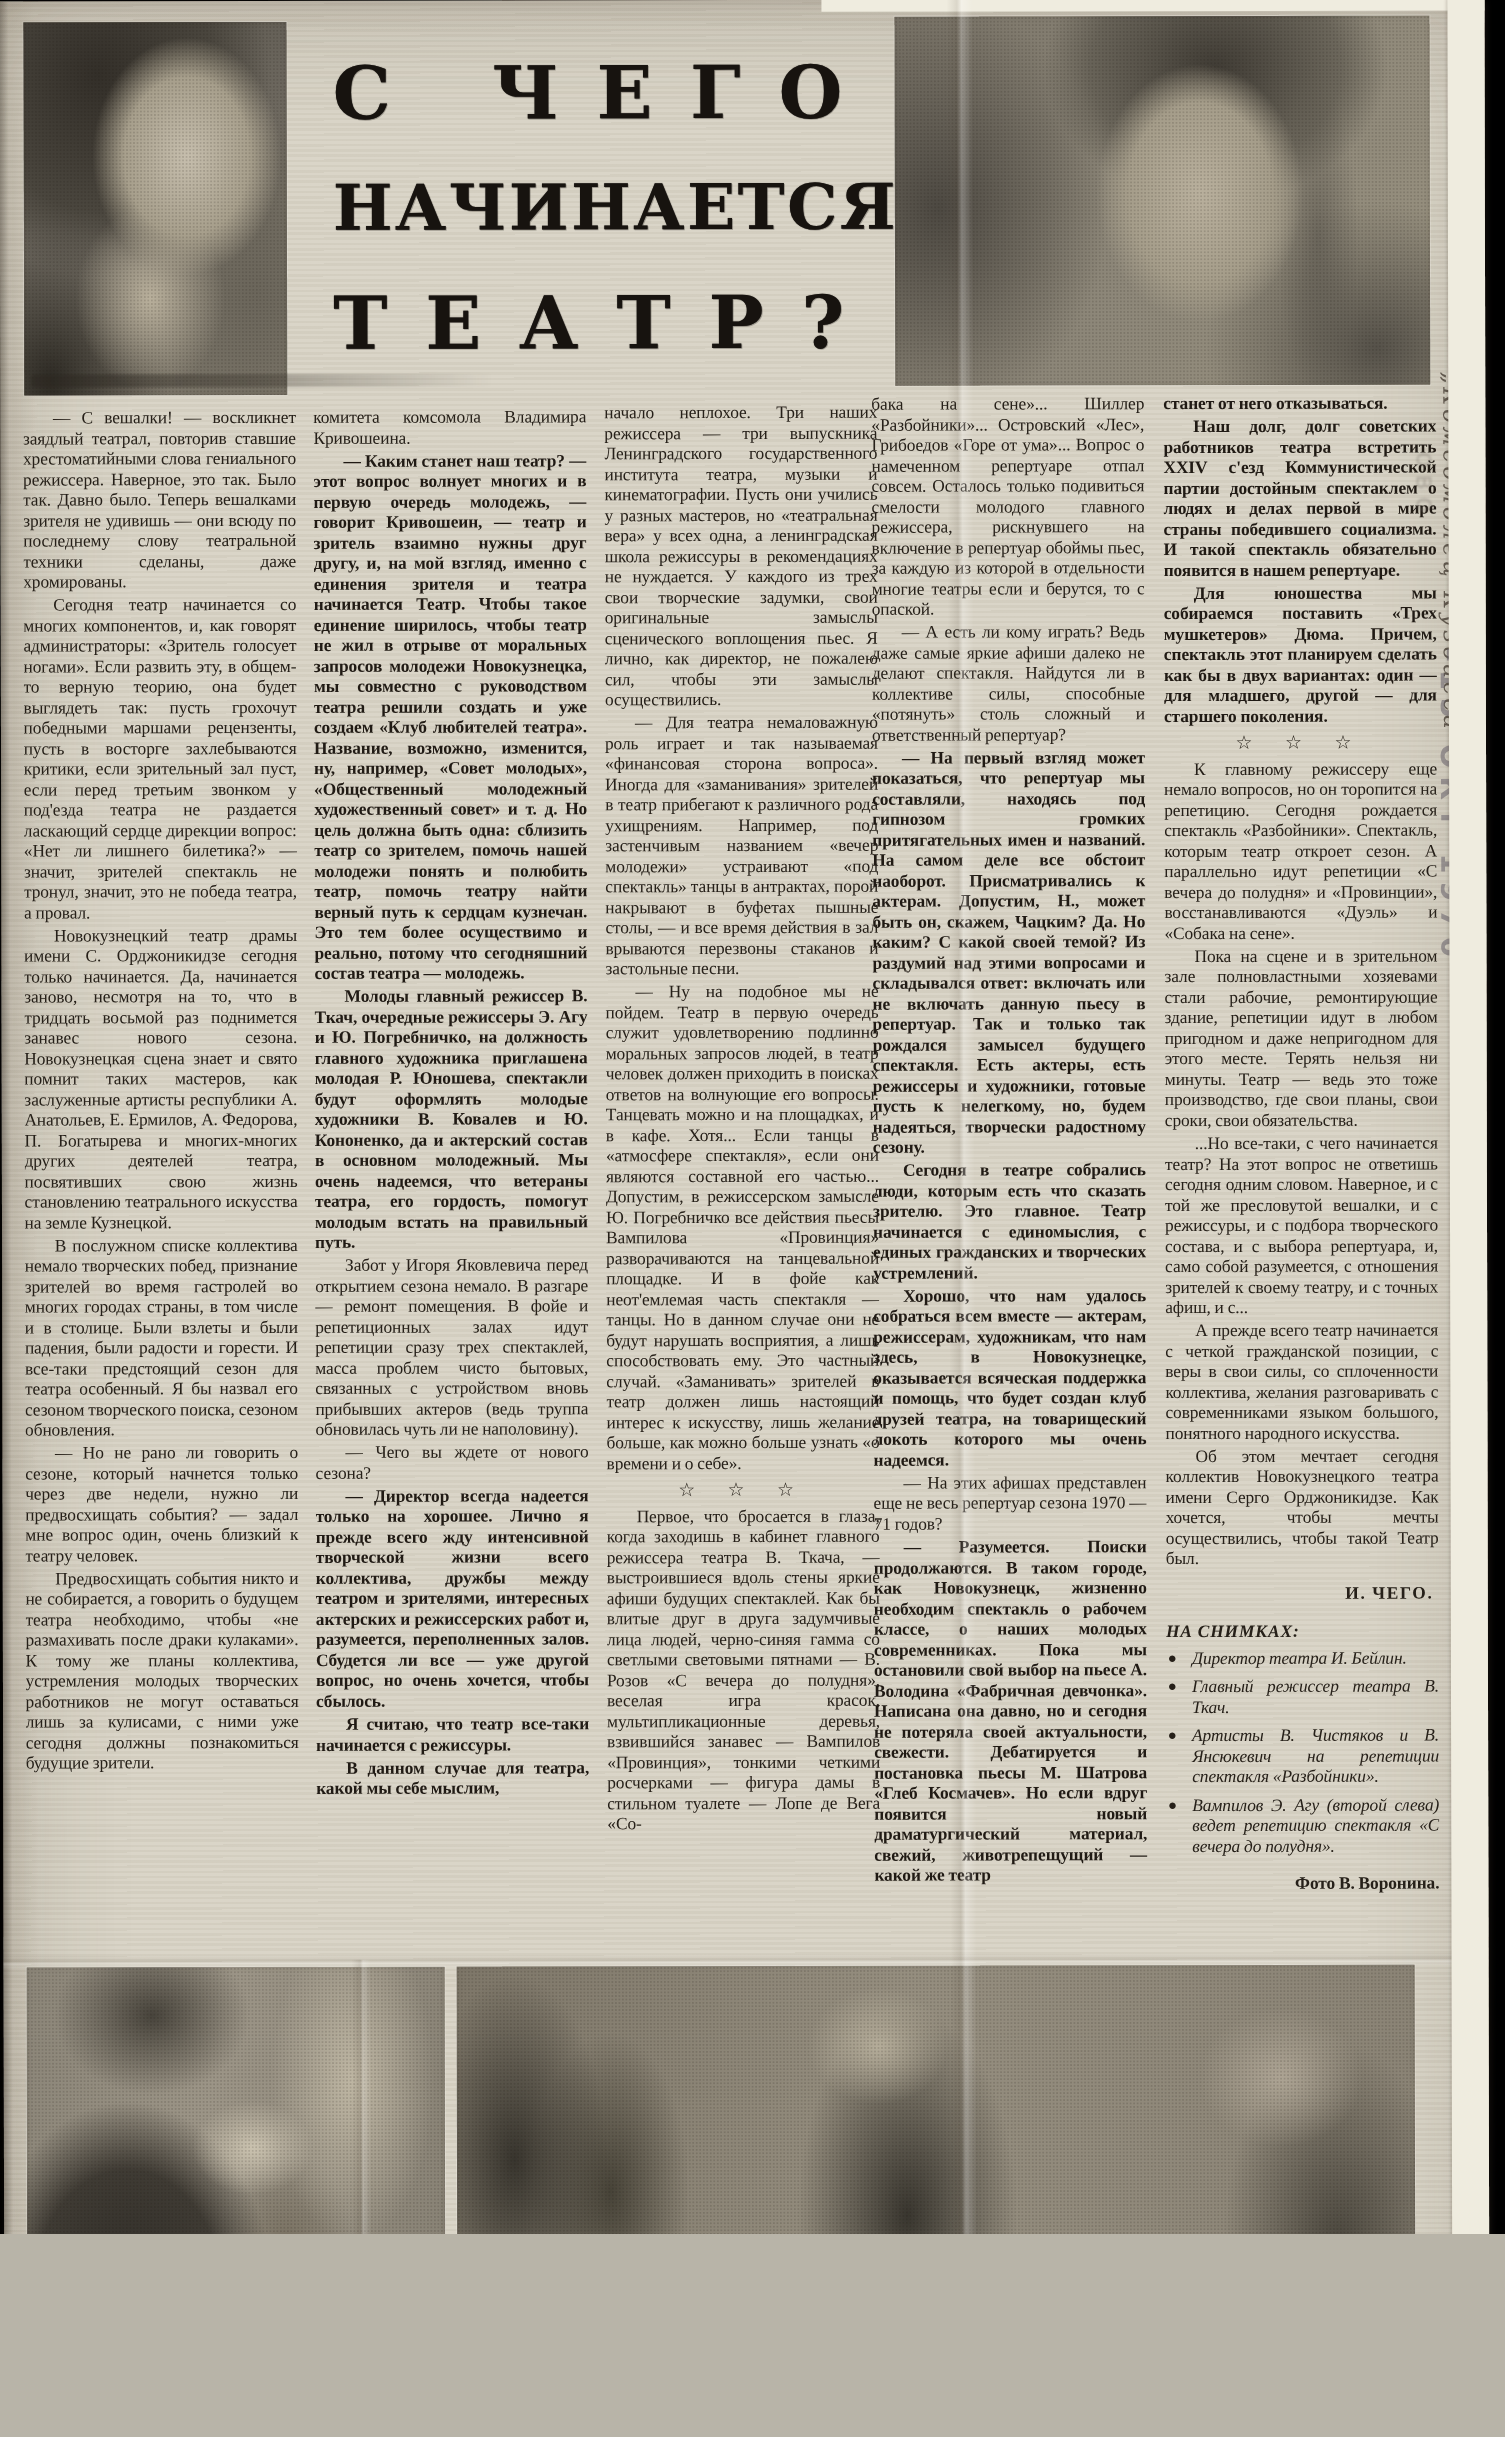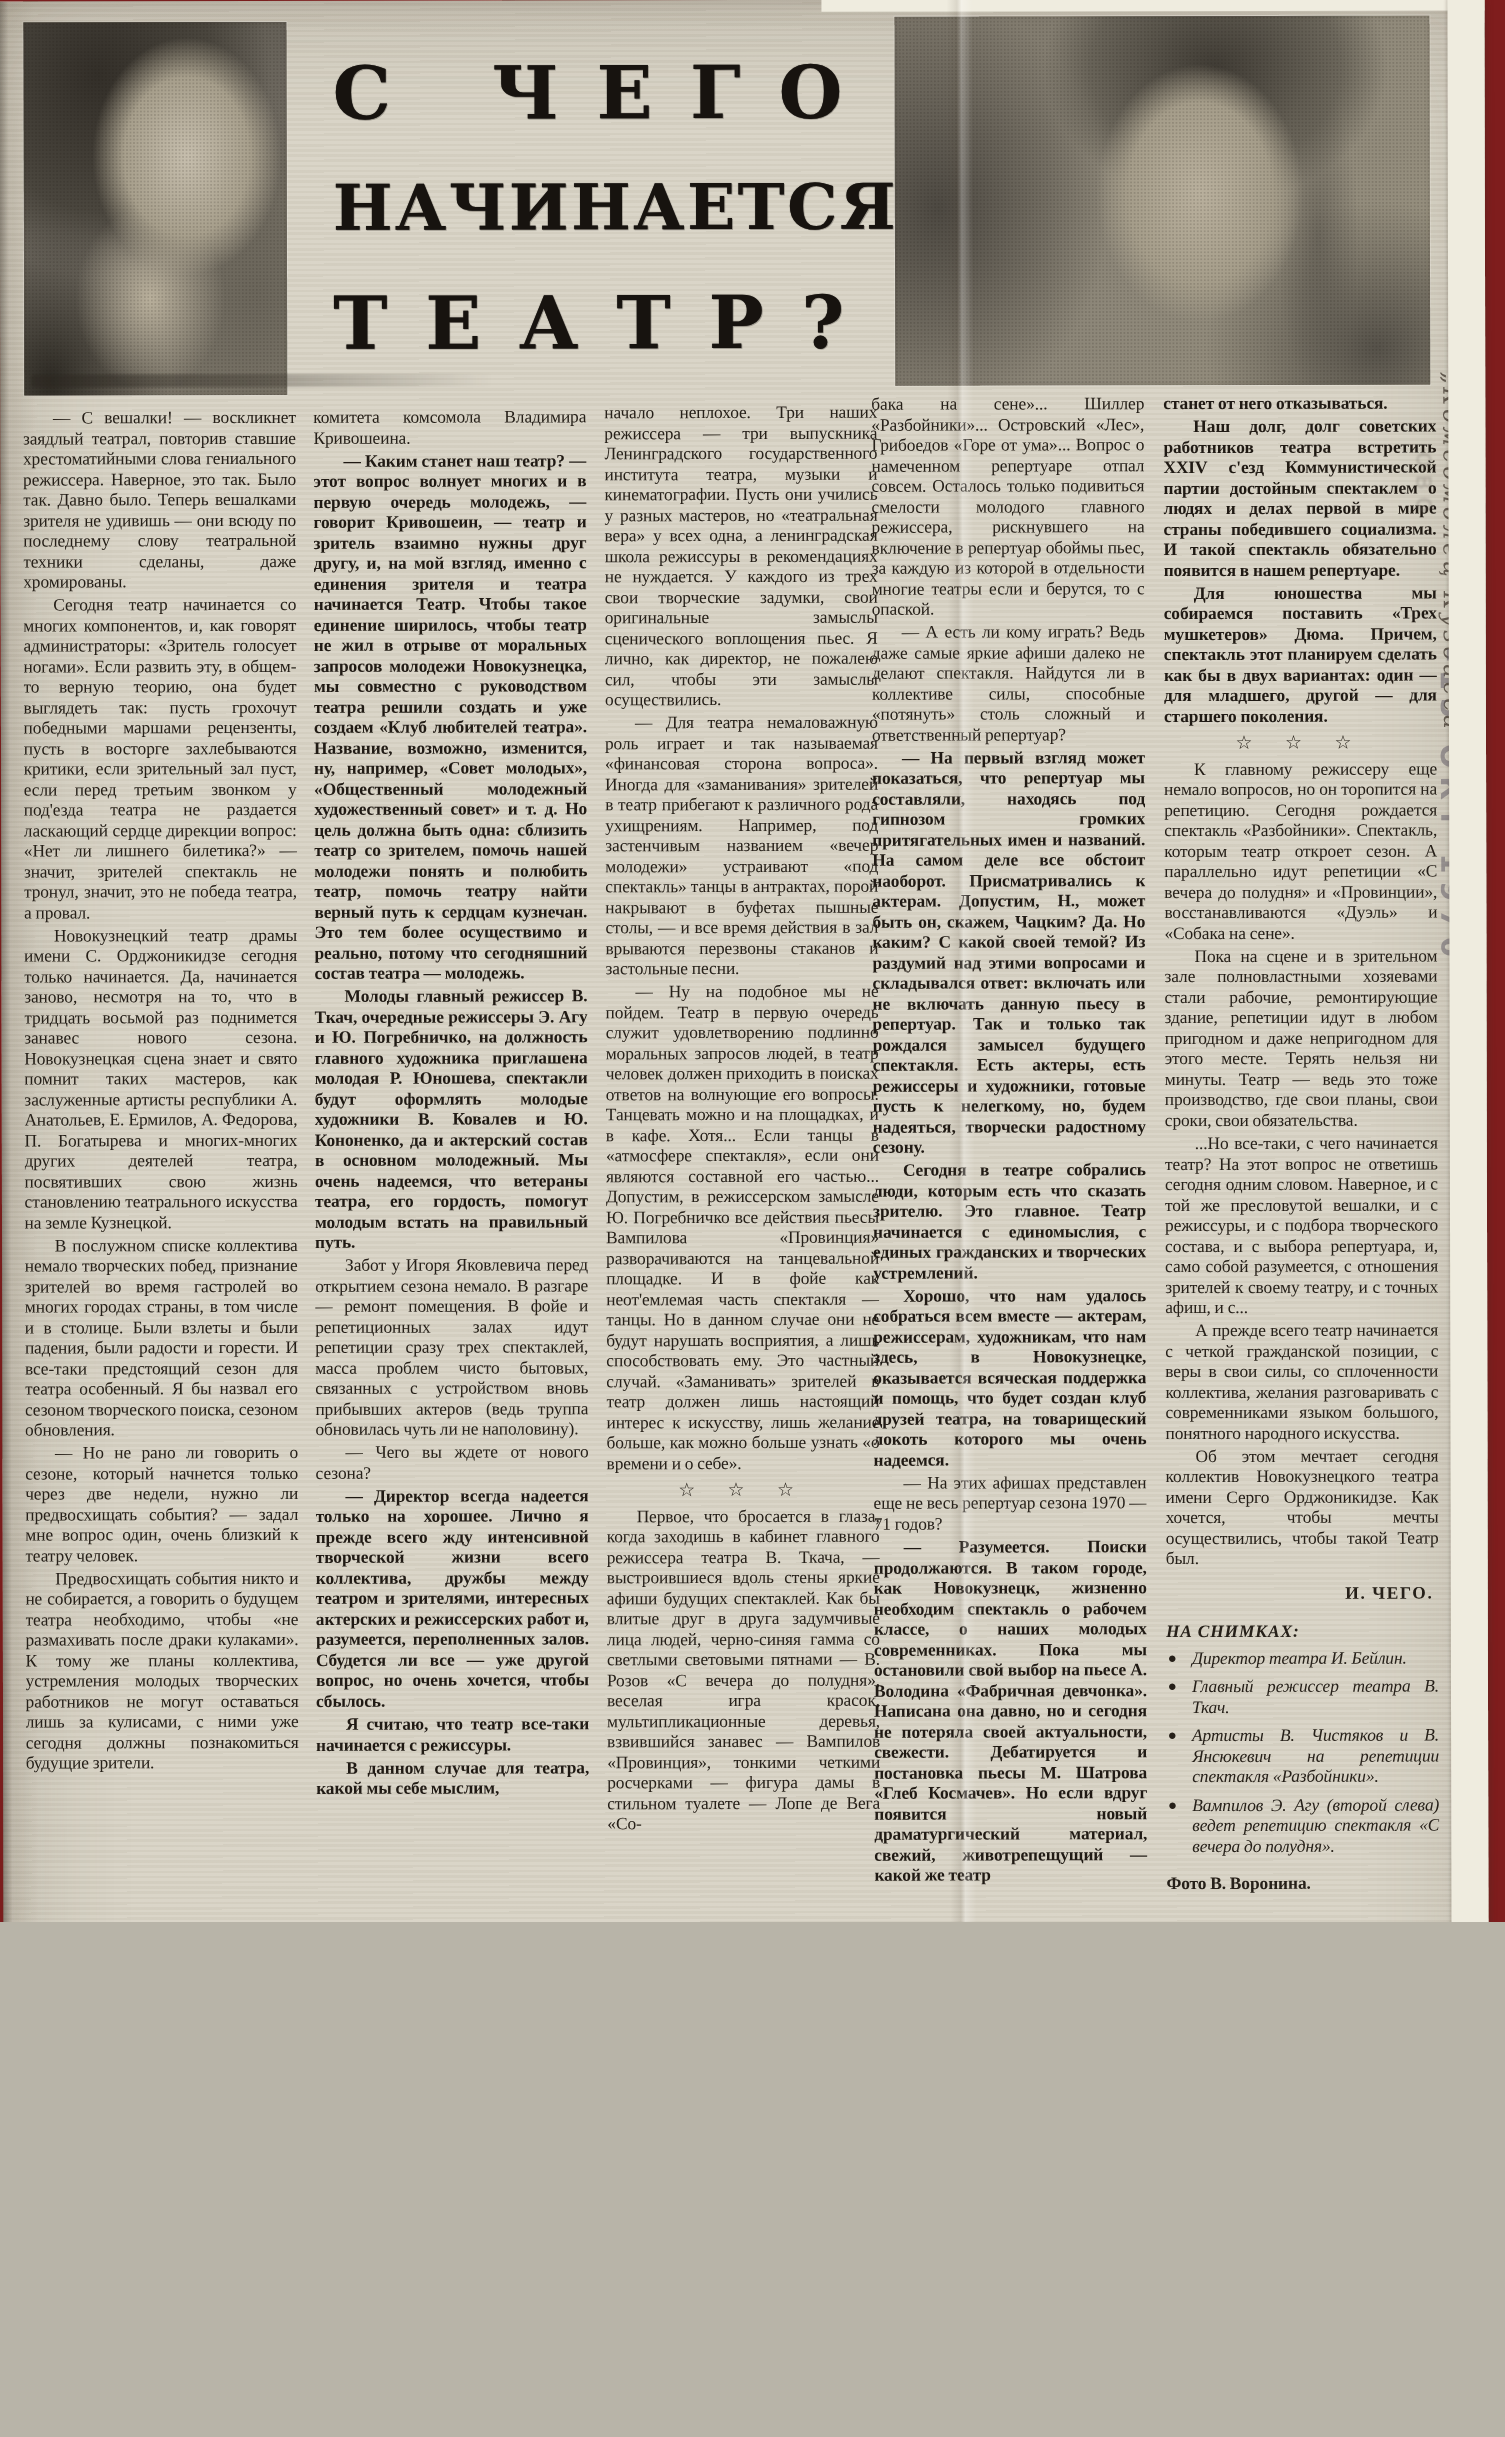--- a/index.html
+++ b/index.html
@@ -1,16 +1,16 @@
 <!DOCTYPE html>
 <html style="font-size:14px"><head>
 <meta charset="utf-8">
 <style>
   html,body{margin:0;padding:0;background:#b8b4a8;}
-  #stage{position:relative;width:1505px;height:1922px;background:#7f1d1d;overflow:hidden;
+  #stage{position:relative;width:1505px;height:2234px;background:#000000;overflow:hidden;
          font-family:"Liberation Serif", serif;}
   
   #clip{position:absolute;left:1.7px;top:0;width:1485px;height:2431px;background:#d8d3c5;
         transform:rotate(-0.12deg);
         box-shadow:inset 0 0 122px rgba(70,58,44,0.28), inset 0 0 10.4px rgba(70,58,44,0.18), 1.7px 2.6px 7px rgba(60,50,40,0.35);}
   #clip:before{content:"";position:absolute;inset:0;pointer-events:none;
         background:
           linear-gradient(90deg, rgba(120,105,85,0.10) 0 12.2px, transparent 35px),
           linear-gradient(180deg, rgba(120,105,85,0.08) 0 8.7px, transparent 31px),
           repeating-linear-gradient(0deg, rgba(255,255,255,0.05) 0 2.6px, rgba(90,80,65,0.04) 2.6px 5.2px);}
@@ -73,21 +73,21 @@
   .col{position:absolute;width:273px;height:1572px;overflow:hidden;color:#262019;
         font-size:17.4px;line-height:20.5px;text-align:justify;letter-spacing:-0.1px;word-spacing:-0.4px;}
   .col .li{margin:0 0 2.6px 0;text-indent:30px;}
   .col .li.noind{text-indent:0;}
   .col .li.b{font-weight:bold;color:#201a14;}
   .col .li.stars{text-align:center;text-indent:0;letter-spacing:14px;font-size:19px;margin:7px 0 5.2px;}
   .col .li.author{text-align:right;font-weight:bold;text-indent:0;letter-spacing:1.7px;margin:14px 5.2px 5.2px 0;}
   .col .li.caph{font-style:italic;font-weight:bold;text-indent:0;margin:17.4px 0 7px;letter-spacing:0.9px;}
   .col .li.cap{font-style:italic;text-indent:0;position:relative;padding-left:26px;margin:0 0 7.8px;}
   .col .li.cap:before{content:"\25CF";position:absolute;left:1.7px;top:0;font-style:normal;font-size:15px;}
-  .col .li.credit{text-align:left;text-indent:0;font-weight:bold;margin-top:17px;}
+  .col .li.credit{text-align:right;text-indent:0;font-weight:bold;margin-top:17px;}
   #col-1{left:22.6px;top:406px;}
   #col-2{left:313px;top:406px;}
   #col-3{left:604px;top:402px;}
   #col-4{left:871px;top:394px;}
   #col-5{left:1163px;top:394px;height:1581px;}
   
   #masthead-vertical{position:absolute;left:1437px;top:373px;height:592px;
         writing-mode:vertical-rl;text-orientation:sideways;
         font-family:"DejaVu Serif", serif;font-style:italic;font-size:23.5px;letter-spacing:3.5px;
         color:rgba(72,64,54,0.82);white-space:nowrap;}

